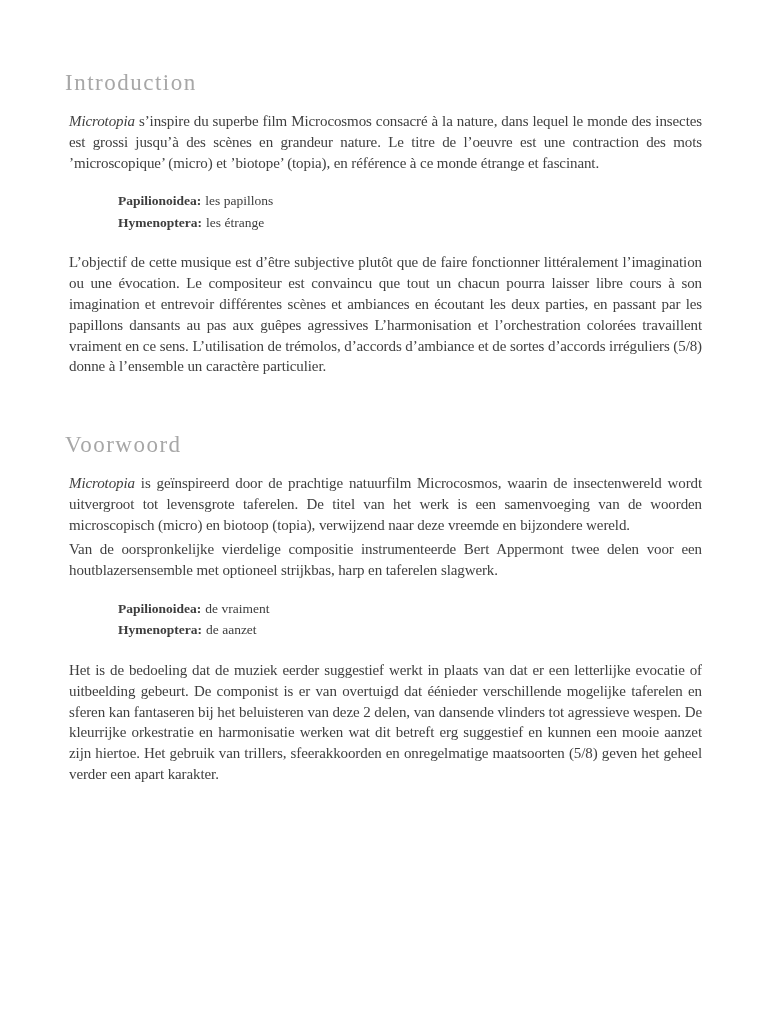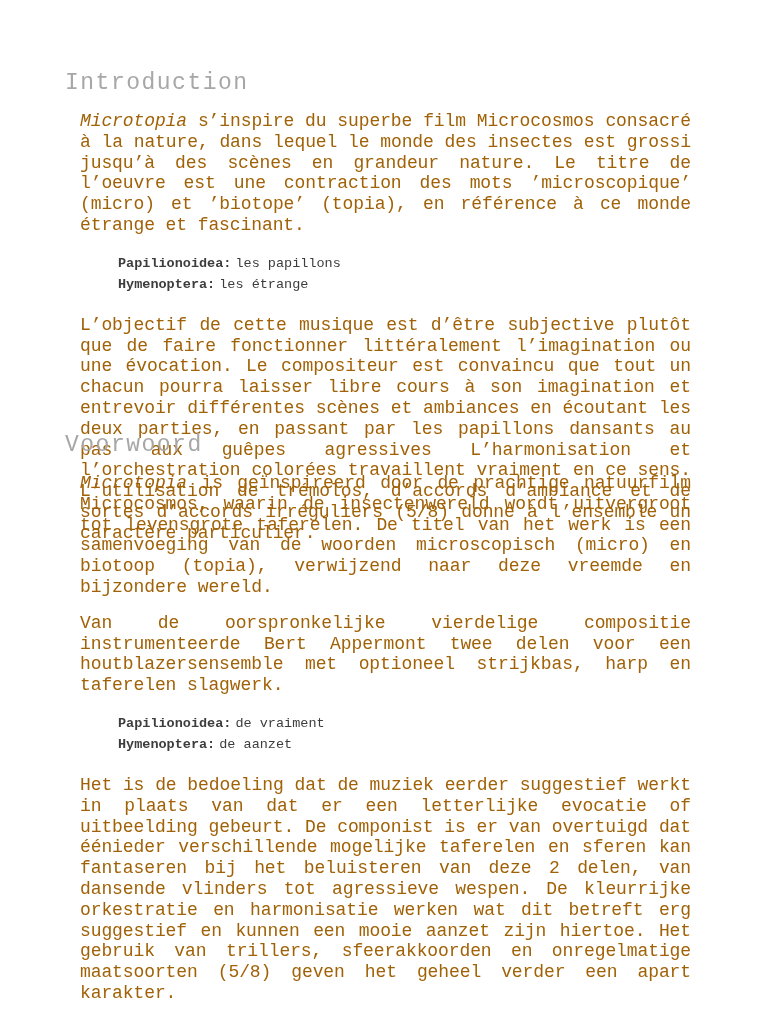--- a/index.html
+++ b/index.html
@@ -5,46 +5,46 @@
   html, body {
     margin: 0;
     padding: 0;
     background: #ffffff;
   }
   .page {
     position: relative;
     width: 768px;
     height: 1024px;
     background: #ffffff;
-    font-family: Liberation Mono, monospace;
+    font-family: Liberation Serif, serif;
     overflow: hidden;
     border-radius: 21px;
   }
   .section {
     position: absolute;
     left: 65px;
     width: 641px;
   }
   .section-introduction { top: 70px; }
   .section-voorwoord   { top: 432px; }
 
   .section-heading {
     font-size: 23px;
     font-weight: 300;
     color: #a7a7a7;
     letter-spacing: 1.5px;
     margin: 0 0 15px 0;
   }
   .body-text {
-    font-size: 18px;
+    font-size: 15px;
     line-height: 20.8px;
     letter-spacing: -0.1px;
-    color: #a16207;
+    color: #404040;
     text-align: justify;
-    margin: 15px;
+    margin: 4px;
   }
   .lead-italic {
     font-style: italic;
   }
   .term-list {
     margin: 17px 0 19px 45px;
   }
   .term-row {
     font-size: 13.5px;
     line-height: 21.5px;

